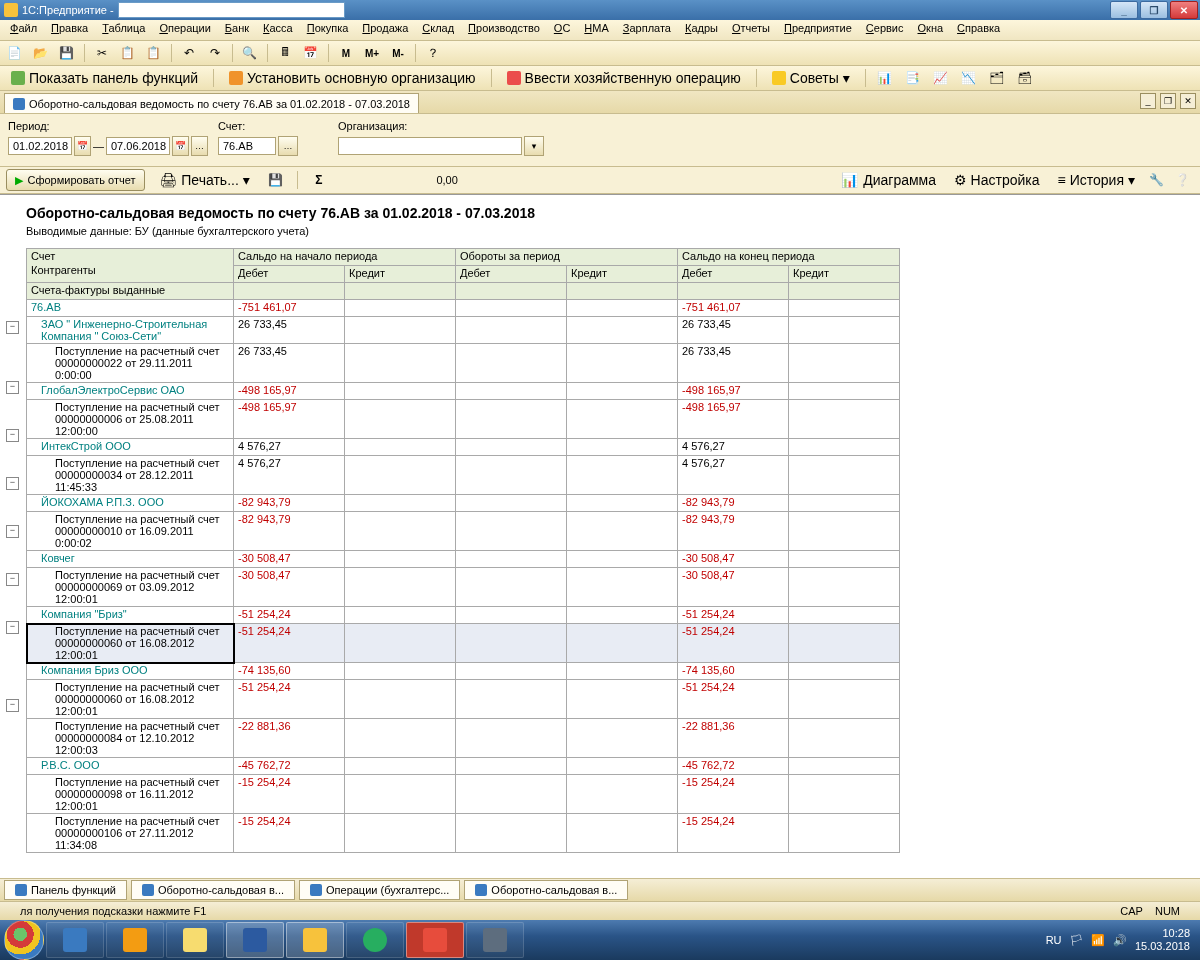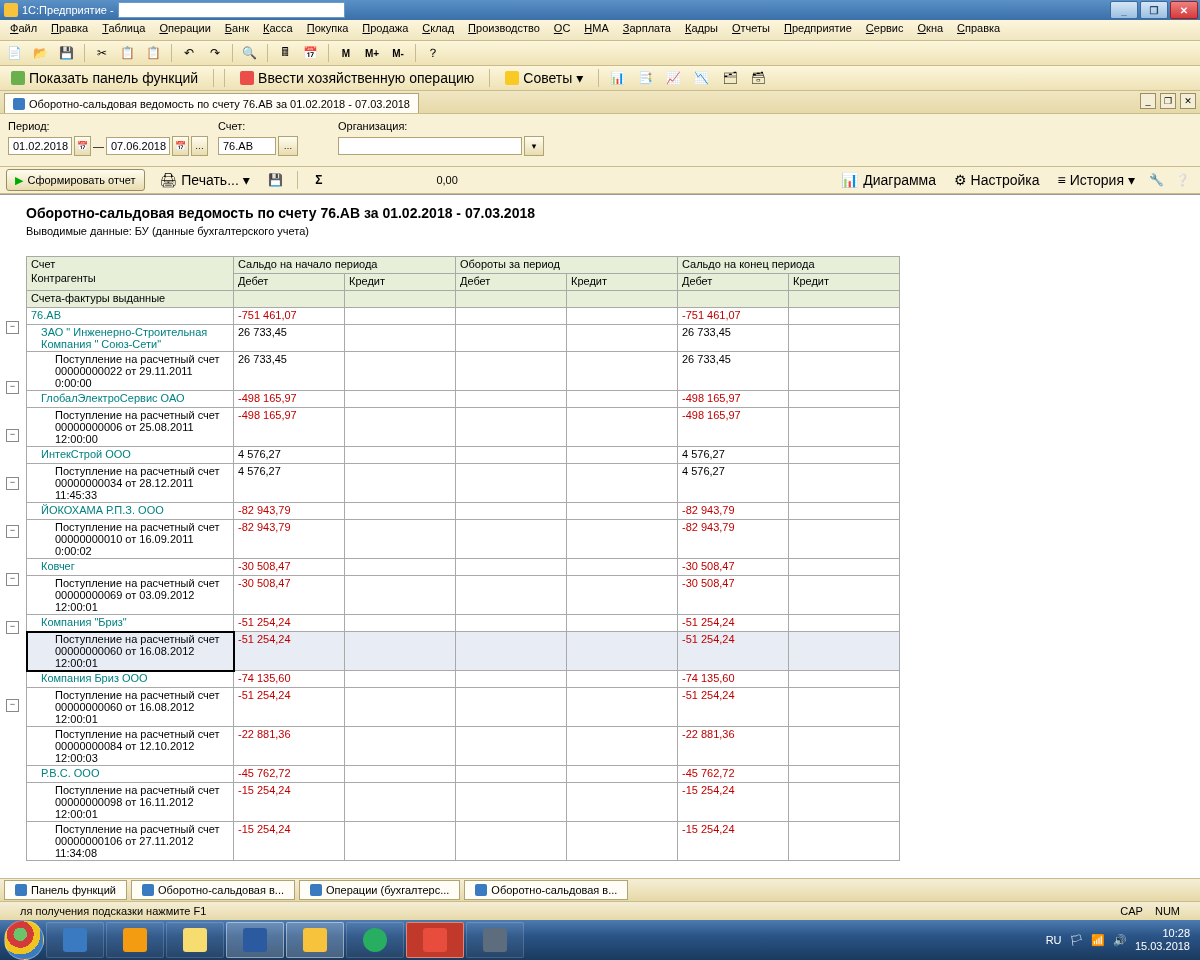--- a/index.html
+++ b/index.html
@@ -27,21 +27,21 @@
 .inp{height:18px;background:#fff;border:1px solid #b0a375;padding:0 4px;display:flex;align-items:center;font-size:11px;box-sizing:border-box}
 .inpwrap{display:flex;align-items:center;gap:2px}
 .calbtn{width:18px;height:18px;border:1px solid #b0a375;background:linear-gradient(#fffdf0,#e8dcaf);font-size:9px;display:flex;align-items:center;justify-content:center}
 .actbar{height:26px;background:#f8f1d6;border-bottom:1px solid #c8bc8f;display:flex;align-items:center;padding:0 6px;gap:8px}
 .btn{height:20px;padding:0 8px;border:1px solid #9a8e60;border-radius:3px;background:linear-gradient(#fffdf0,#e8dcaf);display:flex;align-items:center;gap:4px;font-size:11px}
 .sumfield{width:120px;text-align:right;font-size:11px}
 .actright{margin-left:auto;display:flex;gap:4px;align-items:center}
 .report{flex:1;background:#fff;overflow:auto;position:relative;border-top:1px solid #999}
 .report-inner{padding:10px 2px 10px 26px}
 .rtitle{font-size:14px;font-weight:bold;margin-bottom:4px}
-.rsub{font-size:11px;margin-bottom:19px}
+.rsub{font-size:11px;margin-bottom:11px}
 table.grid{border-collapse:collapse;font-size:11px}
 table.grid td,table.grid th{border:1px solid #a9a9a9;padding:1px 4px;vertical-align:top;text-align:left;height:14px}
 table.grid th{background:#e7efd9;font-weight:normal}
 .hdr{background:#a21caf}
 .num{text-align:right;white-space:nowrap}
 .neg{color:#c00000}
 .teal{color:#008080}
 .ind1{padding-left:14px!important}
 .ind2{padding-left:28px!important}
 .selrow td{background:#e8ecf4}
@@ -120,20 +120,24 @@
     <div class="sep"></div>
     <div class="tbtn">？</div>
   </div>
 
   <div class="toolbar2">
     <div class="lbltbtn">
         <span class="ico" style="background:#6ab04c"></span>
         <span>Показать панель функций</span>
       </div>
     <div class="sep"></div>
+    <div class="lbltbtn">
+        <span class="ico" style="background:#f0932b"></span>
+        <span>Установить основную организацию</span>
+      </div>
     <div class="sep"></div>
     <div class="lbltbtn">
         <span class="ico" style="background:#eb4d4b"></span>
         <span>Ввести хозяйственную операцию</span>
       </div>
     <div class="sep"></div>
     <div class="lbltbtn">
         <span class="ico" style="background:#f9ca24"></span>
         <span>Советы</span>
         <span class="arrow">▾</span>

